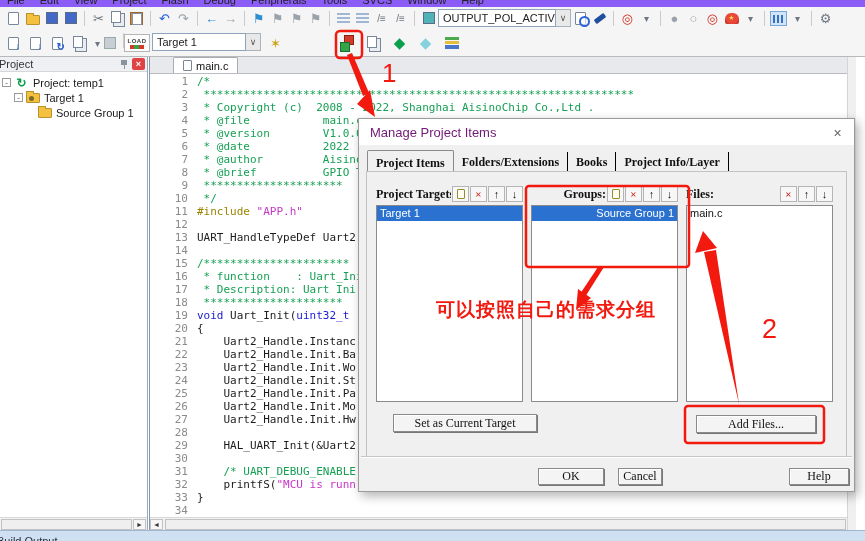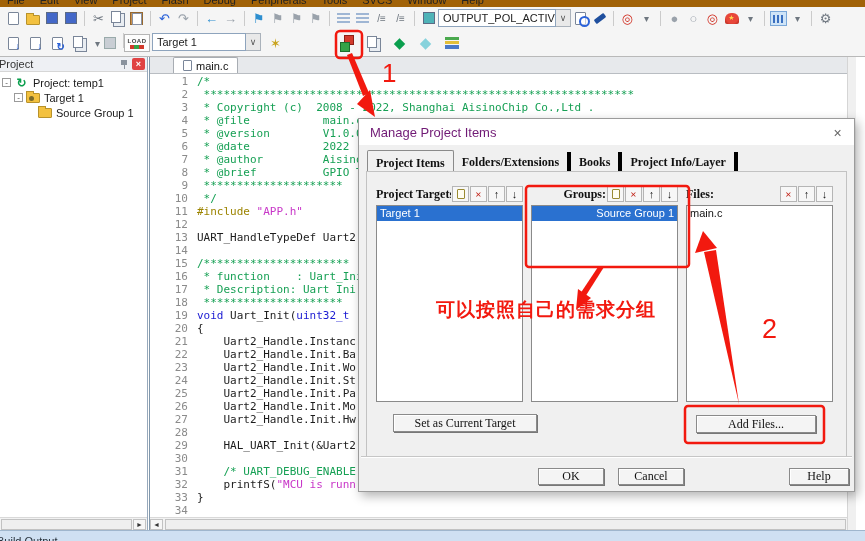--- a/index.html
+++ b/index.html
@@ -1,20 +1,20 @@
 <!DOCTYPE html>
 <html><head>
 <meta charset="utf-8">
 <style>
   html,body{margin:0;padding:0;background:#fff;}
   *{box-sizing:border-box;}
   .screen{position:relative;width:865px;height:541px;background:#fff;overflow:hidden;
           font-family:"Liberation Sans",sans-serif;--anno:#f2190f;--sel:#2a71d0;}
   
-  .menubar{position:absolute;left:0;top:0;right:0;height:7px;background:#a16207;overflow:hidden;}
+  .menubar{position:absolute;left:0;top:0;right:0;height:7px;background:#8b5cf6;overflow:hidden;}
   .menubar-in{display:flex;gap:15px;padding-left:7px;margin-top:-6px;font-size:11px;color:#222;white-space:nowrap;}
   .menu-item{display:inline-block;}
   
   .tb{position:absolute;left:0;right:0;background:#f5f5f5;display:flex;align-items:center;}
   .tb1{top:7px;height:22px;padding-left:4px;}
   .tb2{top:29px;height:28px;border-bottom:1px solid #b9b9b9;}
   .tsep{width:1px;height:15px;background:#cbcbcb;margin:0 4px;flex:none;}
   .ic{height:20px;min-width:19px;display:inline-flex;align-items:center;justify-content:center;
       font-size:13px;flex:none;position:relative;}
   .g-blue{color:#2b62d9;} .g-gray{color:#9aa2ab;} .g-teal{color:#2e8fd0;} .g-red{color:#cf2b1e;}
@@ -83,40 +83,40 @@
   
   .status{position:absolute;left:0;right:0;top:530px;height:11px;background:#cfe0f2;overflow:hidden;border-top:1px solid #9fb6cd;}
   .status span{display:inline-block;margin-left:-3px;margin-top:-2px;font-size:11px;color:#28323c;}
   
   .dlg{position:absolute;left:358px;top:118px;width:497px;height:374px;background:#f0f0f0;
        border:1px solid #9b9b9b;box-shadow:3px 4px 10px rgba(0,0,0,.30);z-index:20;}
   .dlg-title{height:26px;background:#fff;display:flex;align-items:center;padding-left:11px;
              font-size:13px;color:#701a75;}
   .dlg-x{position:absolute;right:7px;top:4px;width:19px;height:19px;display:flex;align-items:center;justify-content:center;font-size:14px;color:#666;}
   .dtabs{position:absolute;left:8px;top:31px;display:flex;font-family:"Liberation Serif",serif;font-size:12px;font-weight:bold;color:#111;}
-  .dtab{padding:3px 8px 2px;border-right:4px solid #000000;margin-top:2px;}
+  .dtab{padding:3px 8px 2px;border-right:1px solid #000000;margin-top:2px;}
   .dtab.active{border:1px solid #8a8a8a;border-bottom:none;background:#f0f0f0;margin-top:0;padding-top:5px;border-radius:2px 2px 0 0;}
   .tab-frame{position:absolute;left:7px;right:7px;top:52px;bottom:34px;border:1px solid #c2c2c2;background:#f0f0f0;}
   .col{position:absolute;top:66px;width:147px;}
   .col-targets{left:17px;} .col-groups{left:172px;text-align:right;} .col-files{left:327px;}
   .col-h{display:flex;align-items:center;height:18px;font-family:"Liberation Serif",serif;font-size:12px;font-weight:bold;color:#111;}
   .col-label{flex:1;white-space:nowrap;overflow:hidden;}
   .col-tools{display:flex;}
   .tool{width:17px;height:16px;border:1px solid #b5b5b5;background:#f7f7f7;display:inline-flex;align-items:center;justify-content:center;font-size:11px;font-weight:bold;color:#111;margin-left:1px;}
   .tool.red{color:#c22318;}
   .col-list{position:absolute;left:0;top:20px;width:147px;height:197px;background:#fff;border:1px solid #8a8a8a;overflow:hidden;}
   .lrow{height:15px;font-size:11px;padding:1px 3px;white-space:nowrap;color:#111;}
   .lrow.sel{background:var(--sel);color:#fff;}
   .btn{position:absolute;height:18px;background:#f4f4f4;border:1px solid #8a8a8a;
        box-shadow:inset 1px 1px 0 #fff,1px 1px 0 #777;display:flex;align-items:center;justify-content:center;
        font-family:"Liberation Serif",serif;font-size:12px;color:#111;}
   .btn-setcur{left:34px;top:295px;width:144px;}
   .btn-add{left:337px;top:296px;width:120px;}
   .btn-ok{left:179px;top:349px;width:66px;height:17px;}
-  .btn-cancel{left:259px;top:349px;width:66px;height:17px;text-align:center;}
+  .btn-cancel{left:259px;top:349px;width:44px;height:17px;text-align:center;}
   .btn-help{left:430px;top:349px;width:60px;height:17px;}
   .dlg-sep{position:absolute;left:2px;right:2px;top:337px;height:2px;border-top:1px solid #c6c6c6;border-bottom:1px solid #fff;}
   
   .anno{position:absolute;left:0;top:0;width:865px;height:541px;z-index:30;pointer-events:none;}
   .anno-note{position:absolute;left:436px;top:297px;width:220px;z-index:31;pointer-events:none;
              color:var(--anno);font-size:19px;font-weight:bold;letter-spacing:1px;font-family:"Liberation Sans",sans-serif;white-space:nowrap;}
 </style>
 </head>
 <body>
 

